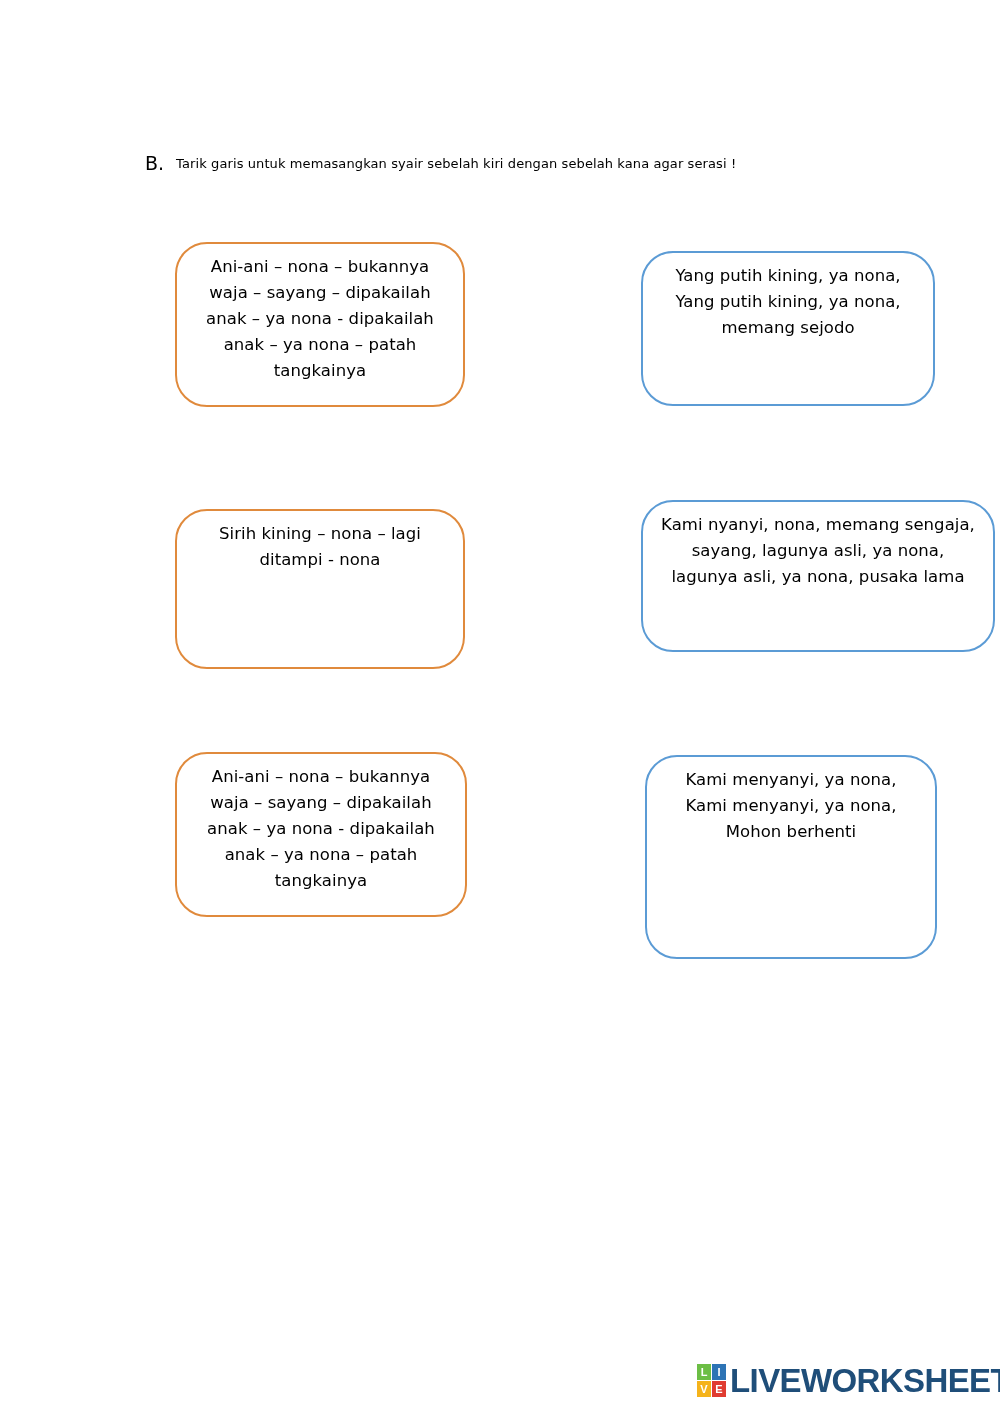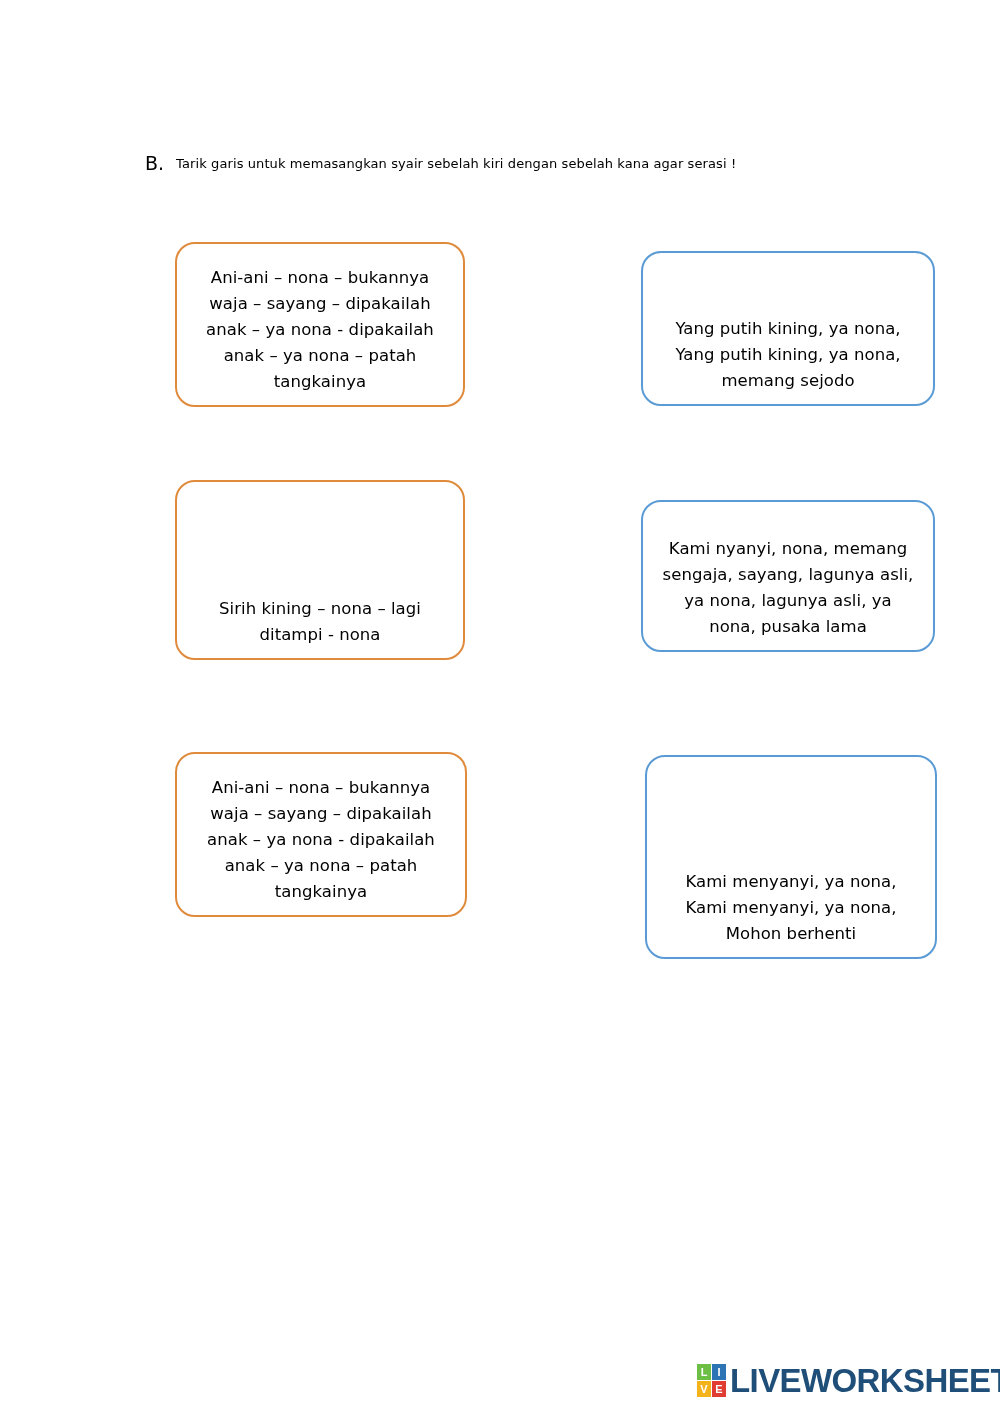--- a/index.html
+++ b/index.html
@@ -44,47 +44,47 @@
     position: absolute;
     left: 0;
     top: 0;
     width: 1000px;
     height: 1413px;
   }
   .match-box {
     position: absolute;
     box-sizing: border-box;
     background: #ffffff;
-    border-radius: 20px;
+    border-radius: 32px;
     display: flex;
-    align-items: flex-end;
+    align-items: flex-start;
     justify-content: center;
     text-align: center;
     padding: 10px 18px;
   }
   .match-box .box-text {
     font-size: 16.5px;
     line-height: 26px;
     color: #000000;
     letter-spacing: 0.05px;
   }
   .left-box {
     border: 2px solid #E08A3C;
   }
   .right-box {
     border: 2px solid #5B9BD5;
   }
 
   
   #left-box-0  { left: 175px; top: 242px; width: 290px; height: 165px; }
-  #left-box-1  { left: 175px; top: 480px; width: 290px; height: 180px; }
+  #left-box-1  { left: 175px; top: 509px; width: 290px; height: 160px; }
   #left-box-2  { left: 175px; top: 752px; width: 292px; height: 165px; }
 
   #right-box-0 { left: 641px; top: 251px; width: 294px; height: 155px; }
-  #right-box-1 { left: 641px; top: 500px; width: 294px; height: 152px; }
+  #right-box-1 { left: 641px; top: 500px; width: 354px; height: 152px; }
   #right-box-2 { left: 645px; top: 755px; width: 292px; height: 204px; }
 
   
   .lw-logo {
     position: absolute;
     left: 697px;
     top: 1364px;
     display: flex;
     align-items: center;
   }

